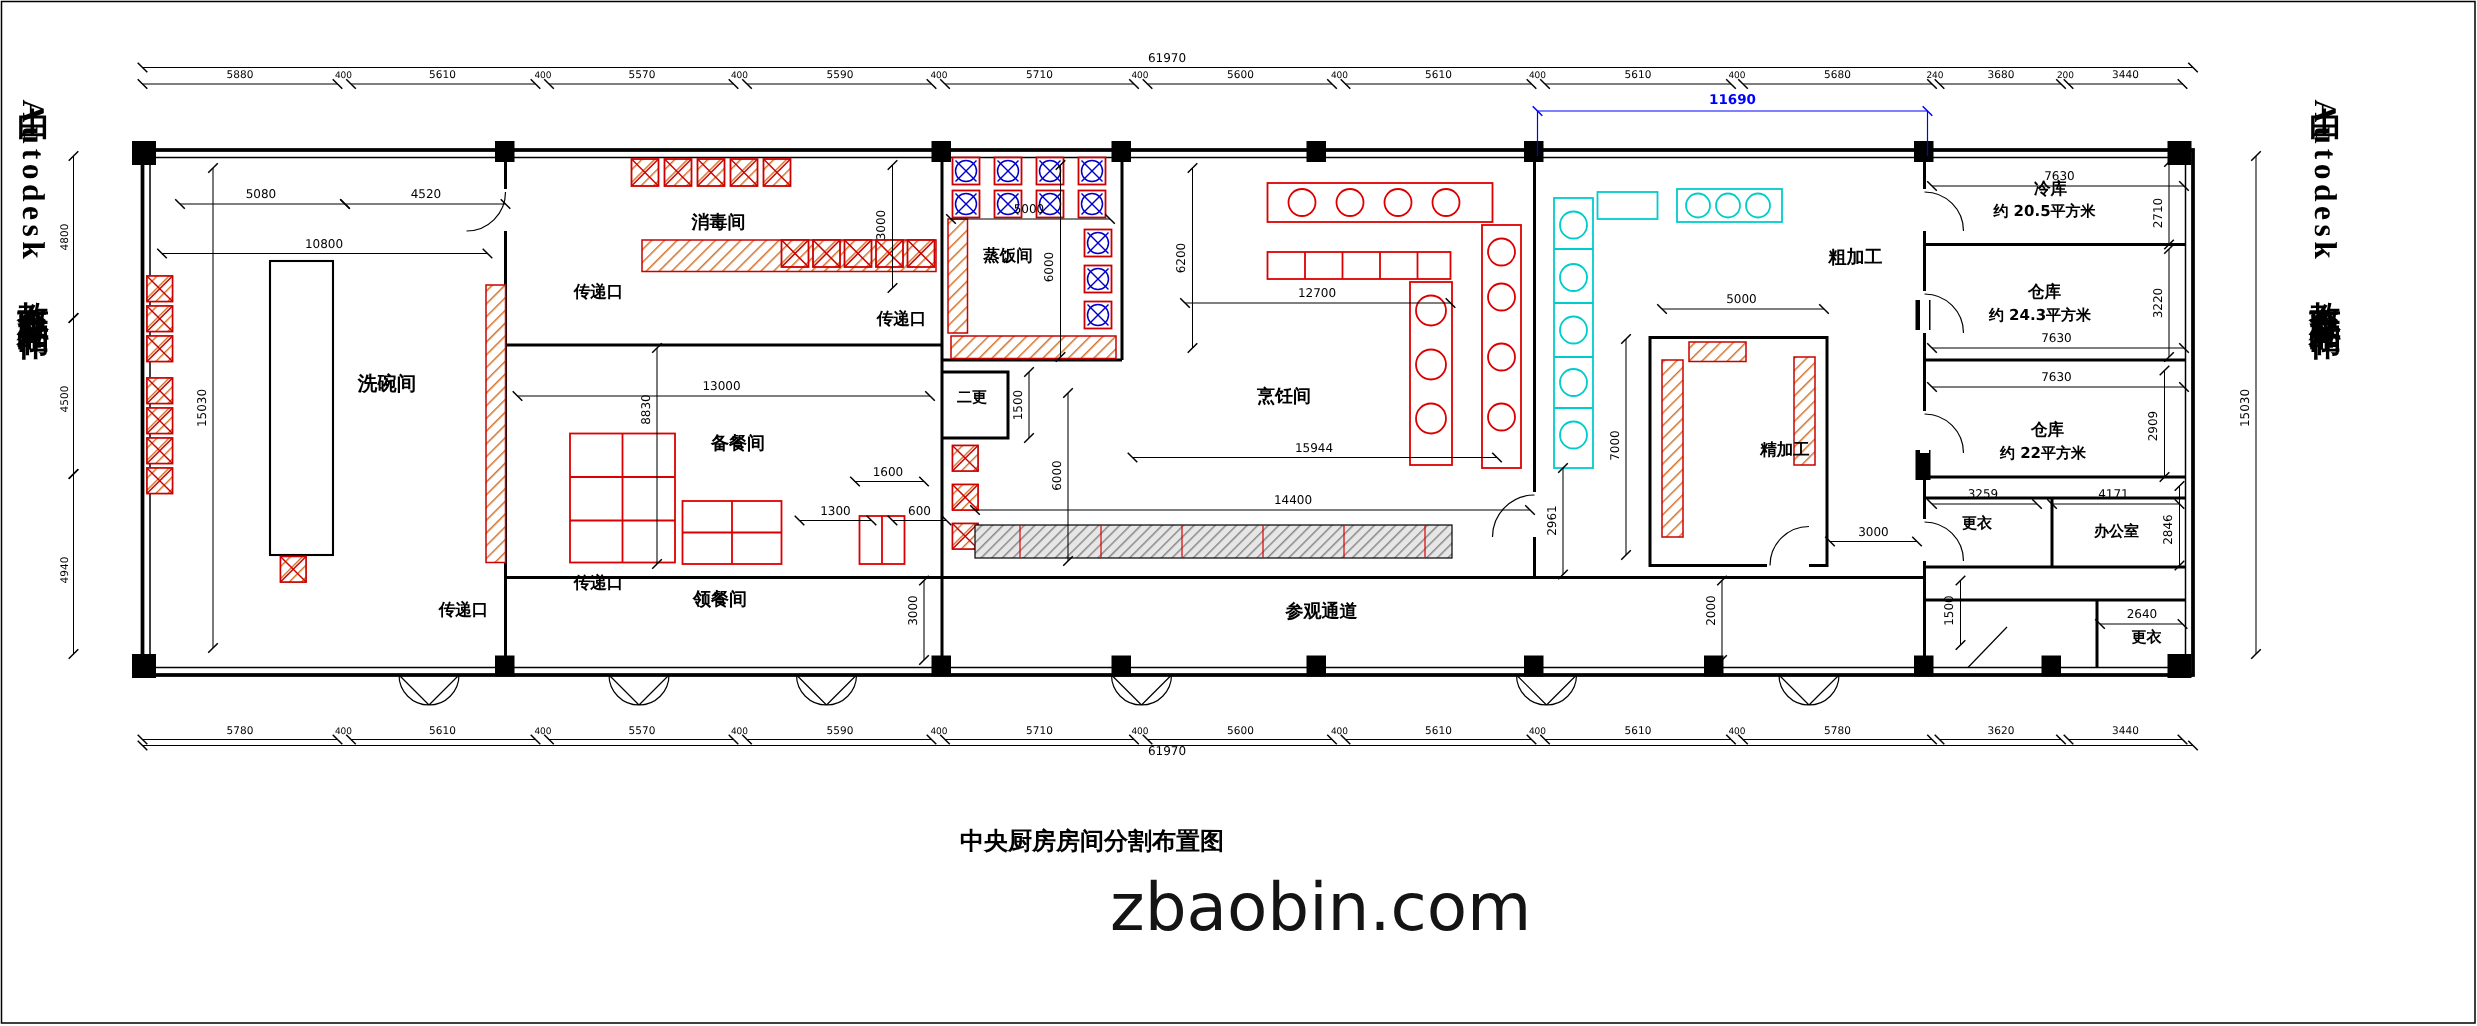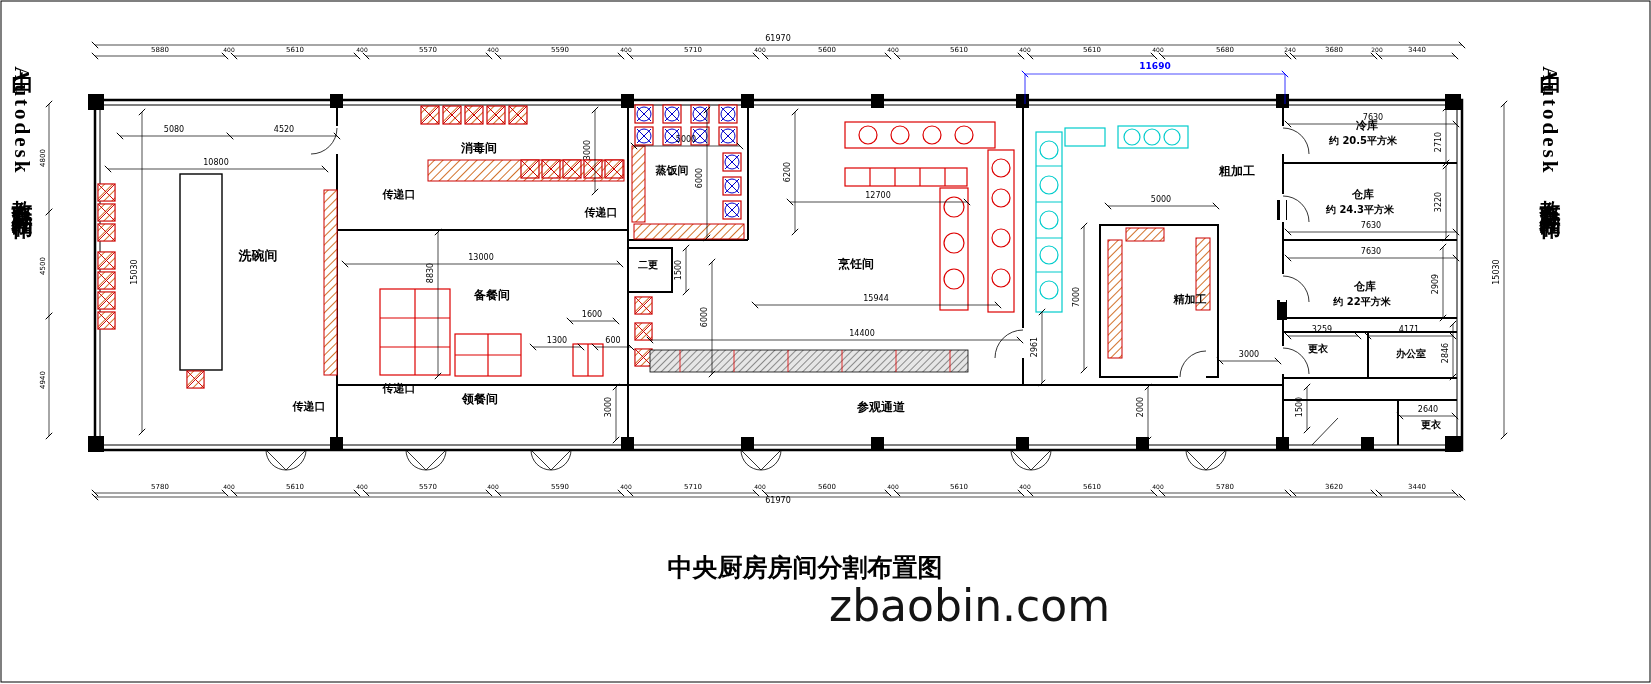--- a/index.html
+++ b/index.html
@@ -3,23 +3,23 @@
 <meta charset="utf-8">
 <style>
   html,body{margin:0;padding:0;background:#fff;}
   #screen{position:relative;width:1651px;height:684px;background:#fff;overflow:hidden;
           font-family:"Liberation Sans",sans-serif;}
   .vwm{position:absolute;writing-mode:vertical-rl;text-orientation:mixed;font-weight:bold;
        font-size:21px;color:#000;letter-spacing:3px;font-family:"Liberation Serif",serif;
        height:430px;}
   #wm-left{left:8px;top:55px;}
   #wm-right{left:1536px;top:55px;}
-  #drawing-title{position:absolute;left:640px;top:551px;width:330px;text-align:center;
-       font-size:25px;font-weight:bold;color:#000;}
-  #site-watermark{position:absolute;left:740px;top:580px;width:370px;text-align:right;
+  #drawing-title{position:absolute;left:640px;top:551px;width:330px;text-align:left;
+       font-size:16px;font-weight:bold;color:#000;}
+  #site-watermark{position:absolute;left:740px;top:580px;width:370px;text-align:left;
        font-size:44px;color:#141414;font-family:"DejaVu Sans",sans-serif;}
   svg text{font-family:"DejaVu Sans",sans-serif;}
 </style>
 </head>
 <body>
 
 <div id="screen">
 
   <div id="wm-left" class="vwm">由 Autodesk 教育版产品制作</div>
   <div id="wm-right" class="vwm">由 Autodesk 教育版产品制作</div>

